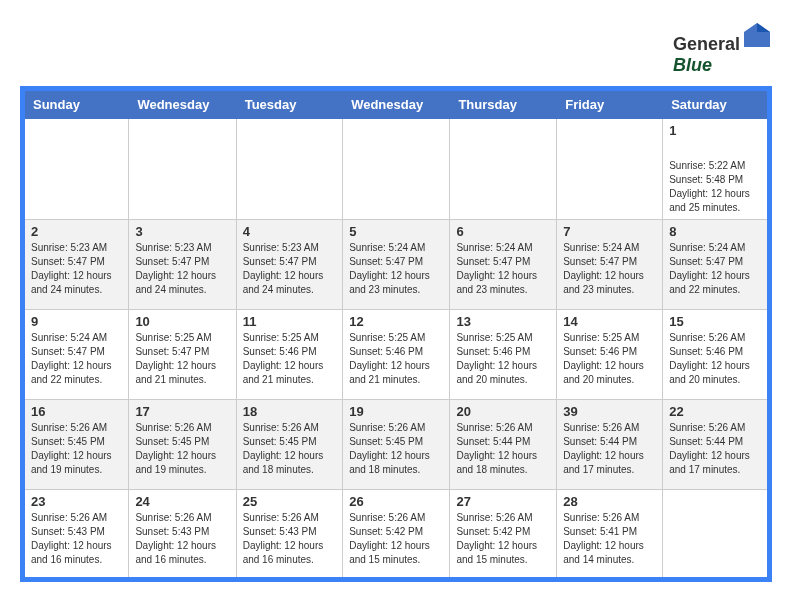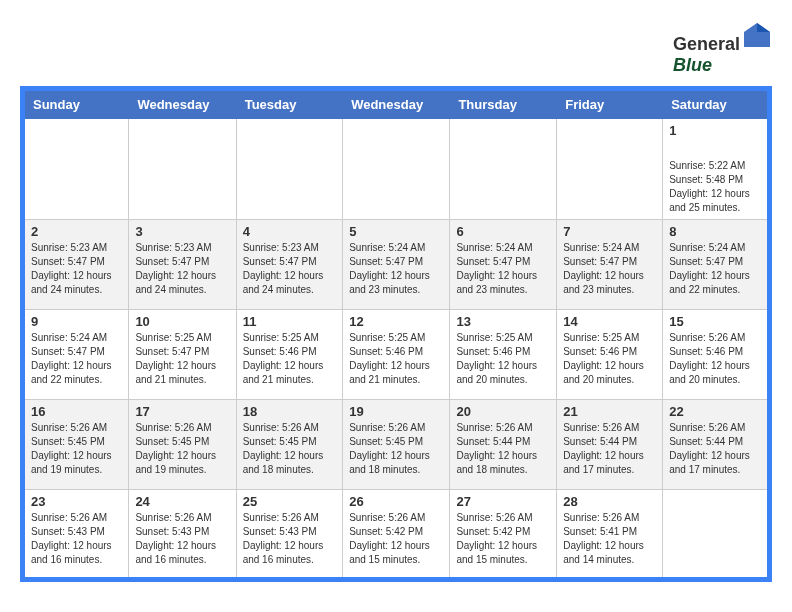--- a/index.html
+++ b/index.html
@@ -244,21 +244,21 @@
 Sunset: 5:45 PM
 Daylight: 12 hours and 18 minutes.</div>
         </td>
         <td>
           <span class="day-number">20</span>
           <div class="day-info" style="white-space: pre-line;">Sunrise: 5:26 AM
 Sunset: 5:44 PM
 Daylight: 12 hours and 18 minutes.</div>
         </td>
         <td>
-          <span class="day-number">21</span>
+          <span class="day-number">39</span>
           <div class="day-info" style="white-space: pre-line;">Sunrise: 5:26 AM
 Sunset: 5:44 PM
 Daylight: 12 hours and 17 minutes.</div>
         </td>
         <td>
           <span class="day-number">22</span>
           <div class="day-info" style="white-space: pre-line;">Sunrise: 5:26 AM
 Sunset: 5:44 PM
 Daylight: 12 hours and 17 minutes.</div>
         </td>

